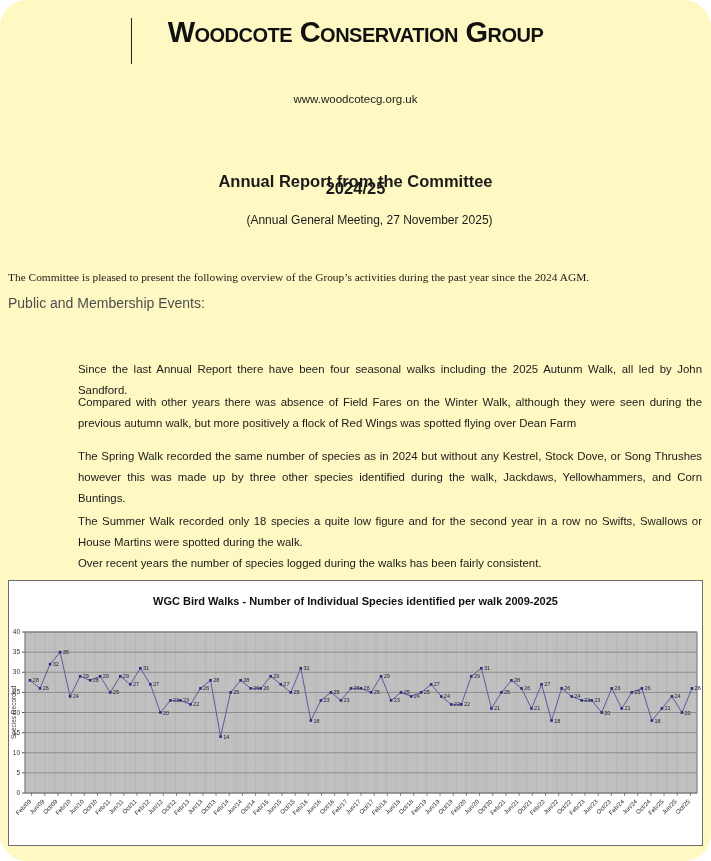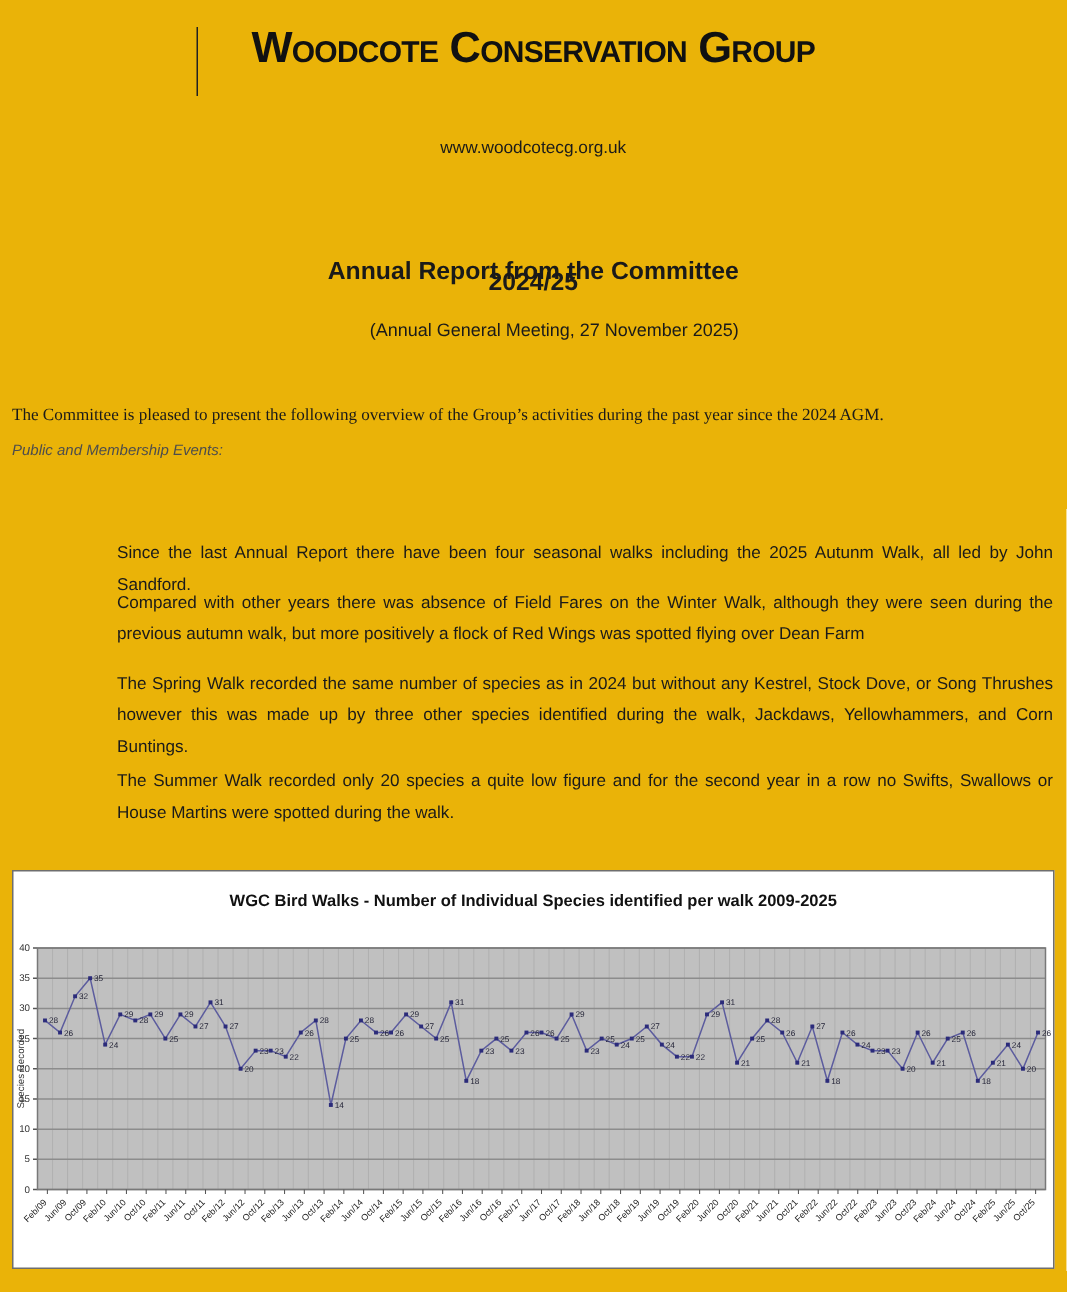--- a/index.html
+++ b/index.html
@@ -1,22 +1,23 @@
 <!DOCTYPE html>
 <html><head>
 <meta charset="utf-8">
 <style>
   html,body{margin:0;padding:0;background:#ffffff;}
   .page{
     position:relative;
     width:711px;height:861px;
-    background:#eab308;
+    background:#fef9c3;
     font-family:"Liberation Sans",sans-serif;
     color:#1a1a1a;
     overflow:hidden;
+    border-radius:27px;
   }
   .main-title{
     position:absolute;top:16px;left:0;right:0;
     text-align:center;
     font-variant:small-caps;
     font-weight:bold;
     font-size:29px;
     letter-spacing:-0.5px;
     color:#111;
   }
@@ -39,21 +40,21 @@
     position:absolute;top:213px;left:0;right:0;
     text-align:center;font-size:12px;padding-left:28px;
   }
   .intro{
     position:absolute;top:271px;left:8px;right:8px;
     font-size:11.4px;
     font-family:Liberation Serif, serif;
   }
   .events-heading{
     position:absolute;top:295px;left:8px;right:8px;
-    font-size:10px;font-style:italic;color:#4d4d4d;
+    font-size:14px;color:#4d4d4d;
   }
   .walks-heading{
     position:absolute;left:60px;right:8px;
     font-size:11.4px;font-weight:bold;
   }
   .para{
     position:absolute;left:78px;right:9px;
     font-size:11.4px;line-height:21px;text-align:justify;
   }
   .figure{
@@ -85,21 +86,22 @@
   <div class="agm-line">(Annual General Meeting, 27 November 2025)</div>
 
   <div class="intro">The Committee is pleased to present the following overview of the Group’s activities during the past year since the 2024 AGM.</div>
 
   <div class="events-heading">Public and Membership Events:</div>
 
 
   <div class="para" style="top:359px">Since the last Annual Report there have been four seasonal walks including the 2025 Autunm Walk, all led by John Sandford.</div>
   <div class="para" style="top:392px">Compared with other years there was absence of Field Fares on the Winter Walk, although they were seen during the previous autumn walk, but more positively a flock of Red Wings was spotted flying over Dean Farm</div>
   <div class="para" style="top:446px">The Spring Walk recorded the same number of species as in 2024 but without any Kestrel, Stock Dove, or Song Thrushes however this was made up by three other species identified during the walk, Jackdaws, Yellowhammers, and Corn Buntings.</div>
-  <div class="para" style="top:511px">The Summer Walk recorded only 20 species a quite low figure and for the second year in a row no Swifts, Swallows or House Martins were spotted during the walk.</div>
+  <div class="para" style="top:511px">The Summer Walk recorded only 18 species a quite low figure and for the second year in a row no Swifts, Swallows or House Martins were spotted during the walk.</div>
+  <div class="para" style="top:553px">Over recent years the number of species logged during the walks has been fairly consistent.</div>
 
   <div class="figure">
     <div class="chart-title">WGC Bird Walks - Number of Individual Species identified per walk 2009-2025</div>
     <svg id="chart-svg" class="chart-svg" width="693" height="264" viewBox="0 0 693 264">
         <rect x="16" y="51" width="672" height="161" fill="#c0c0c0"></rect>
         <line x1="16" y1="51" x2="16" y2="212" stroke="#aeaeae" stroke-width="0.6"></line>
         <line x1="26.029850746268657" y1="51" x2="26.029850746268657" y2="212" stroke="#aeaeae" stroke-width="0.6"></line>
         <line x1="36.059701492537314" y1="51" x2="36.059701492537314" y2="212" stroke="#aeaeae" stroke-width="0.6"></line>
         <line x1="46.08955223880597" y1="51" x2="46.08955223880597" y2="212" stroke="#aeaeae" stroke-width="0.6"></line>
         <line x1="56.11940298507463" y1="51" x2="56.11940298507463" y2="212" stroke="#aeaeae" stroke-width="0.6"></line>

